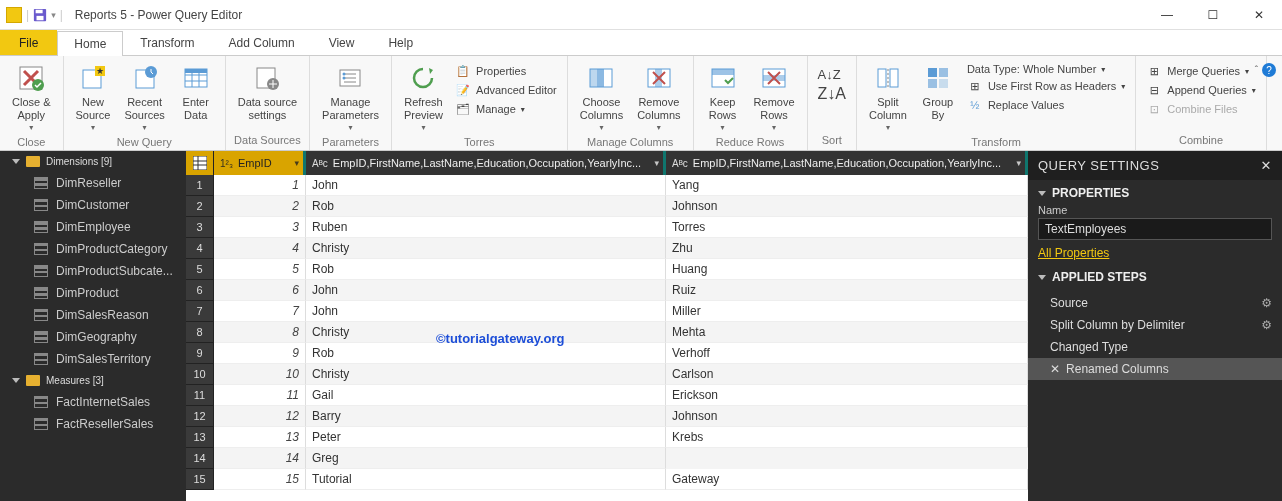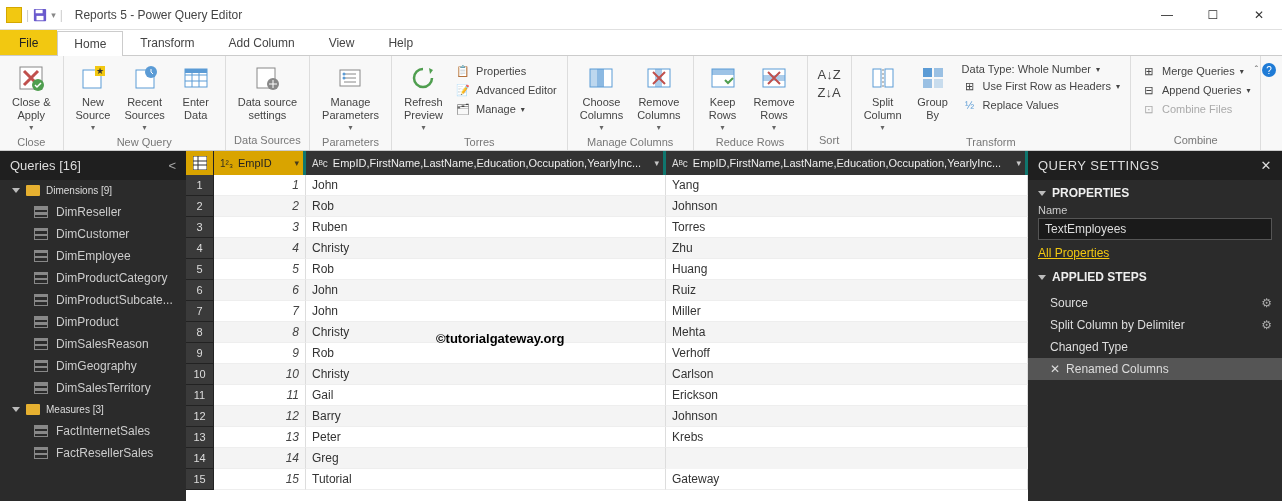--- a/index.html
+++ b/index.html
@@ -61,21 +61,21 @@
 .ghead .col.c1 { width: 360px; }
 .ghead .col.c2 { flex: 1; }
 .grows { overflow: hidden; }
 .grow { display: flex; height: 21px; font-size: 12px; background: #fff; }
 .grow:nth-child(even) { background: #f4f4f4; }
 .grow .idx { width: 28px; background: #3a3a3a; color: #ddd; font-size: 11px; display: flex; align-items: center; justify-content: center; border-right: 1px solid #222; border-bottom: 1px solid #222; }
 .grow .cell { border-right: 1px solid #ddd; border-bottom: 1px solid #eee; padding: 0 6px; display: flex; align-items: center; overflow: hidden; white-space: nowrap; }
 .grow .cell.id { width: 92px; justify-content: flex-end; font-style: italic; color: #444; }
 .grow .cell.c1 { width: 360px; }
 .grow .cell.c2 { flex: 1; }
-.watermark { position: absolute; color: #000000; font-size: 13px; font-weight: 600; pointer-events: none; }
+.watermark { position: absolute; color: #1d4ed8; font-size: 13px; font-weight: 600; pointer-events: none; }
 
 
 .settings { width: 254px; background: #2b2b2b; color: #ddd; display: flex; flex-direction: column; }
 .settings-hdr { background: #1f1f1f; padding: 7px 10px; font-size: 13px; display: flex; justify-content: space-between; align-items: center; letter-spacing: .5px; }
 .section { padding: 6px 10px 4px; }
 .section .sh { font-size: 12px; font-weight: 600; color: #eee; display: flex; align-items: center; gap: 6px; margin-bottom: 4px; }
 .section .tri { width: 0; height: 0; border-left: 4px solid transparent; border-right: 4px solid transparent; border-top: 5px solid #bbb; }
 .section .lbl { font-size: 11px; color: #ccc; margin: 2px 0; }
 .section input { width: 100%; background: #1a1a1a; border: 1px solid #555; color: #ddd; padding: 3px 6px; font-size: 12px; }
 .section .link { color: #f2c811; text-decoration: underline; font-size: 12px; margin-top: 6px; display: inline-block; }
@@ -318,21 +318,21 @@
     <div class="group-label">Reduce Rows</div>
   </div>
 
   <div class="group">
     <div class="group-body">
       <div class="stack" style="padding-top:6px">
         <div class="smbtn">
             <span style="font-size:13px">A↓Z</span>
           </div>
         <div class="smbtn">
-            <span style="font-size:13px">Z↓A</span>
+            <span style="font-size:16px">Z↓A</span>
           </div>
       </div>
     </div>
     <div class="group-label">Sort</div>
   </div>
 
   <div class="group">
     <div class="group-body">
       <div class="bigbtn">
         <div class="ico">
@@ -396,24 +396,20 @@
           </div>
       </div>
     </div>
     <div class="group-label">Combine</div>
   </div>
 </div>
 
 <div class="main" style="position:relative">
 
   <div class="queries">
-    <div class="queries-hdr">
-      <span>Queries [16]</span>
-      <span class="chev">&lt;</span>
-    </div>
     <div class="qlist" id="qlist">
         <div class="qgroup">
           <span class="tri"></span>
           <span class="fold"></span>
           <span>Dimensions [9]</span>
         </div>
         <div class="qitem">
           <span class="tico"></span>
           <span>DimReseller</span>
         </div>

